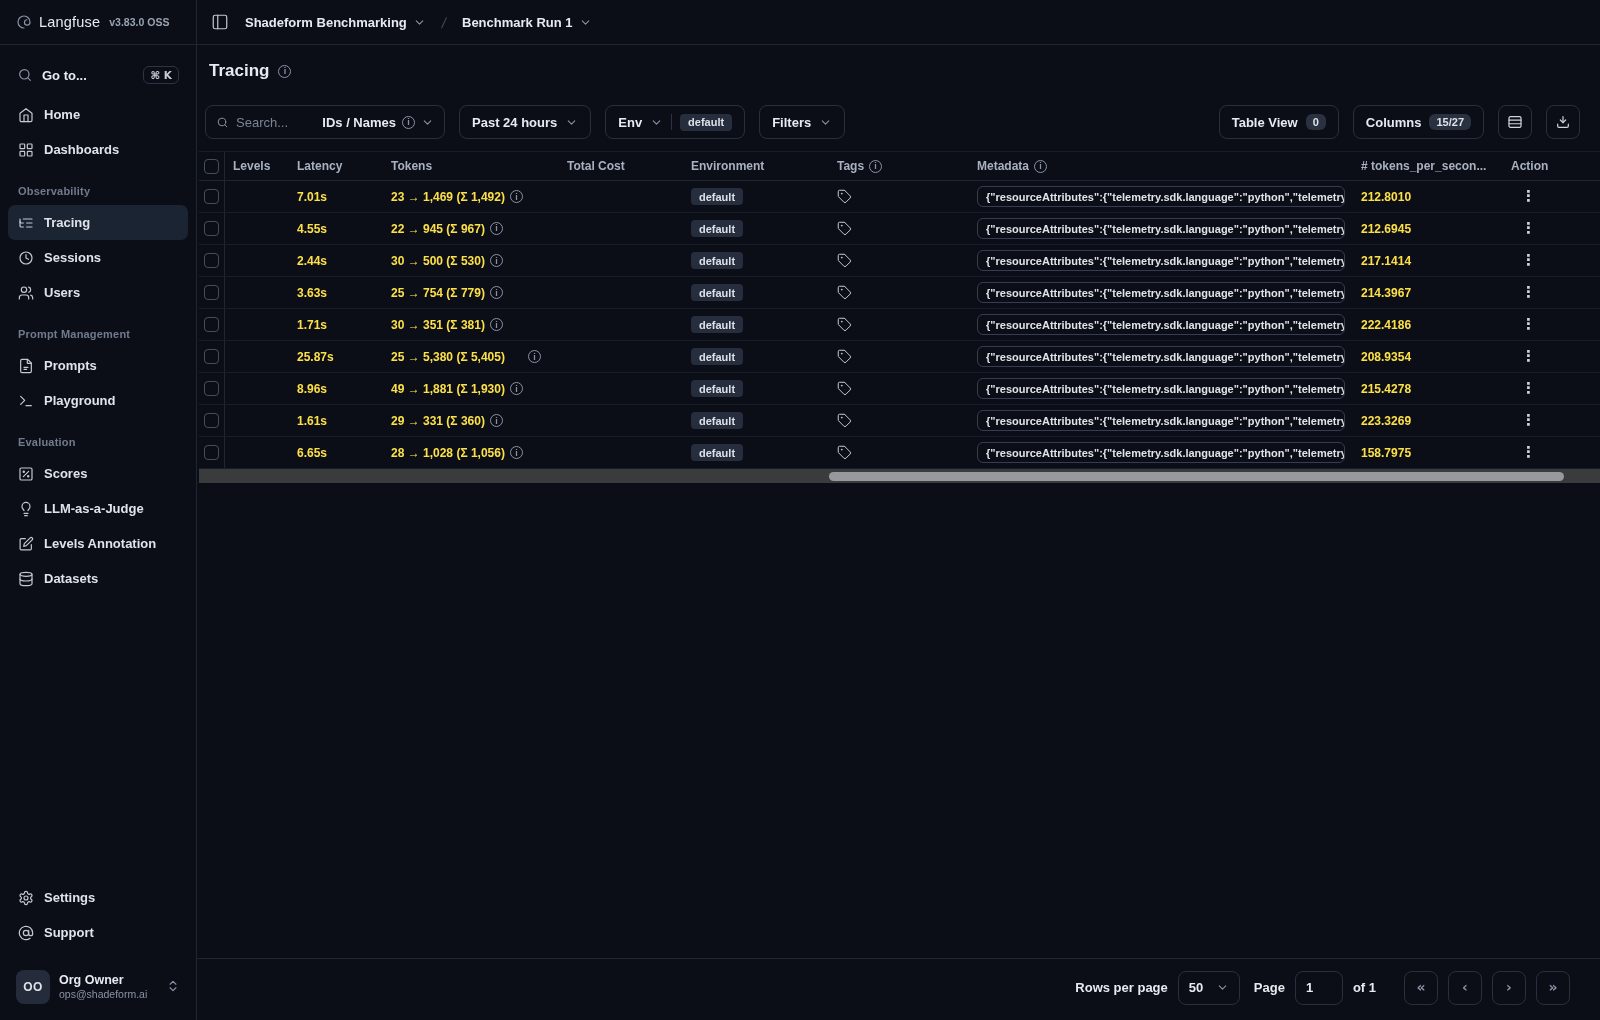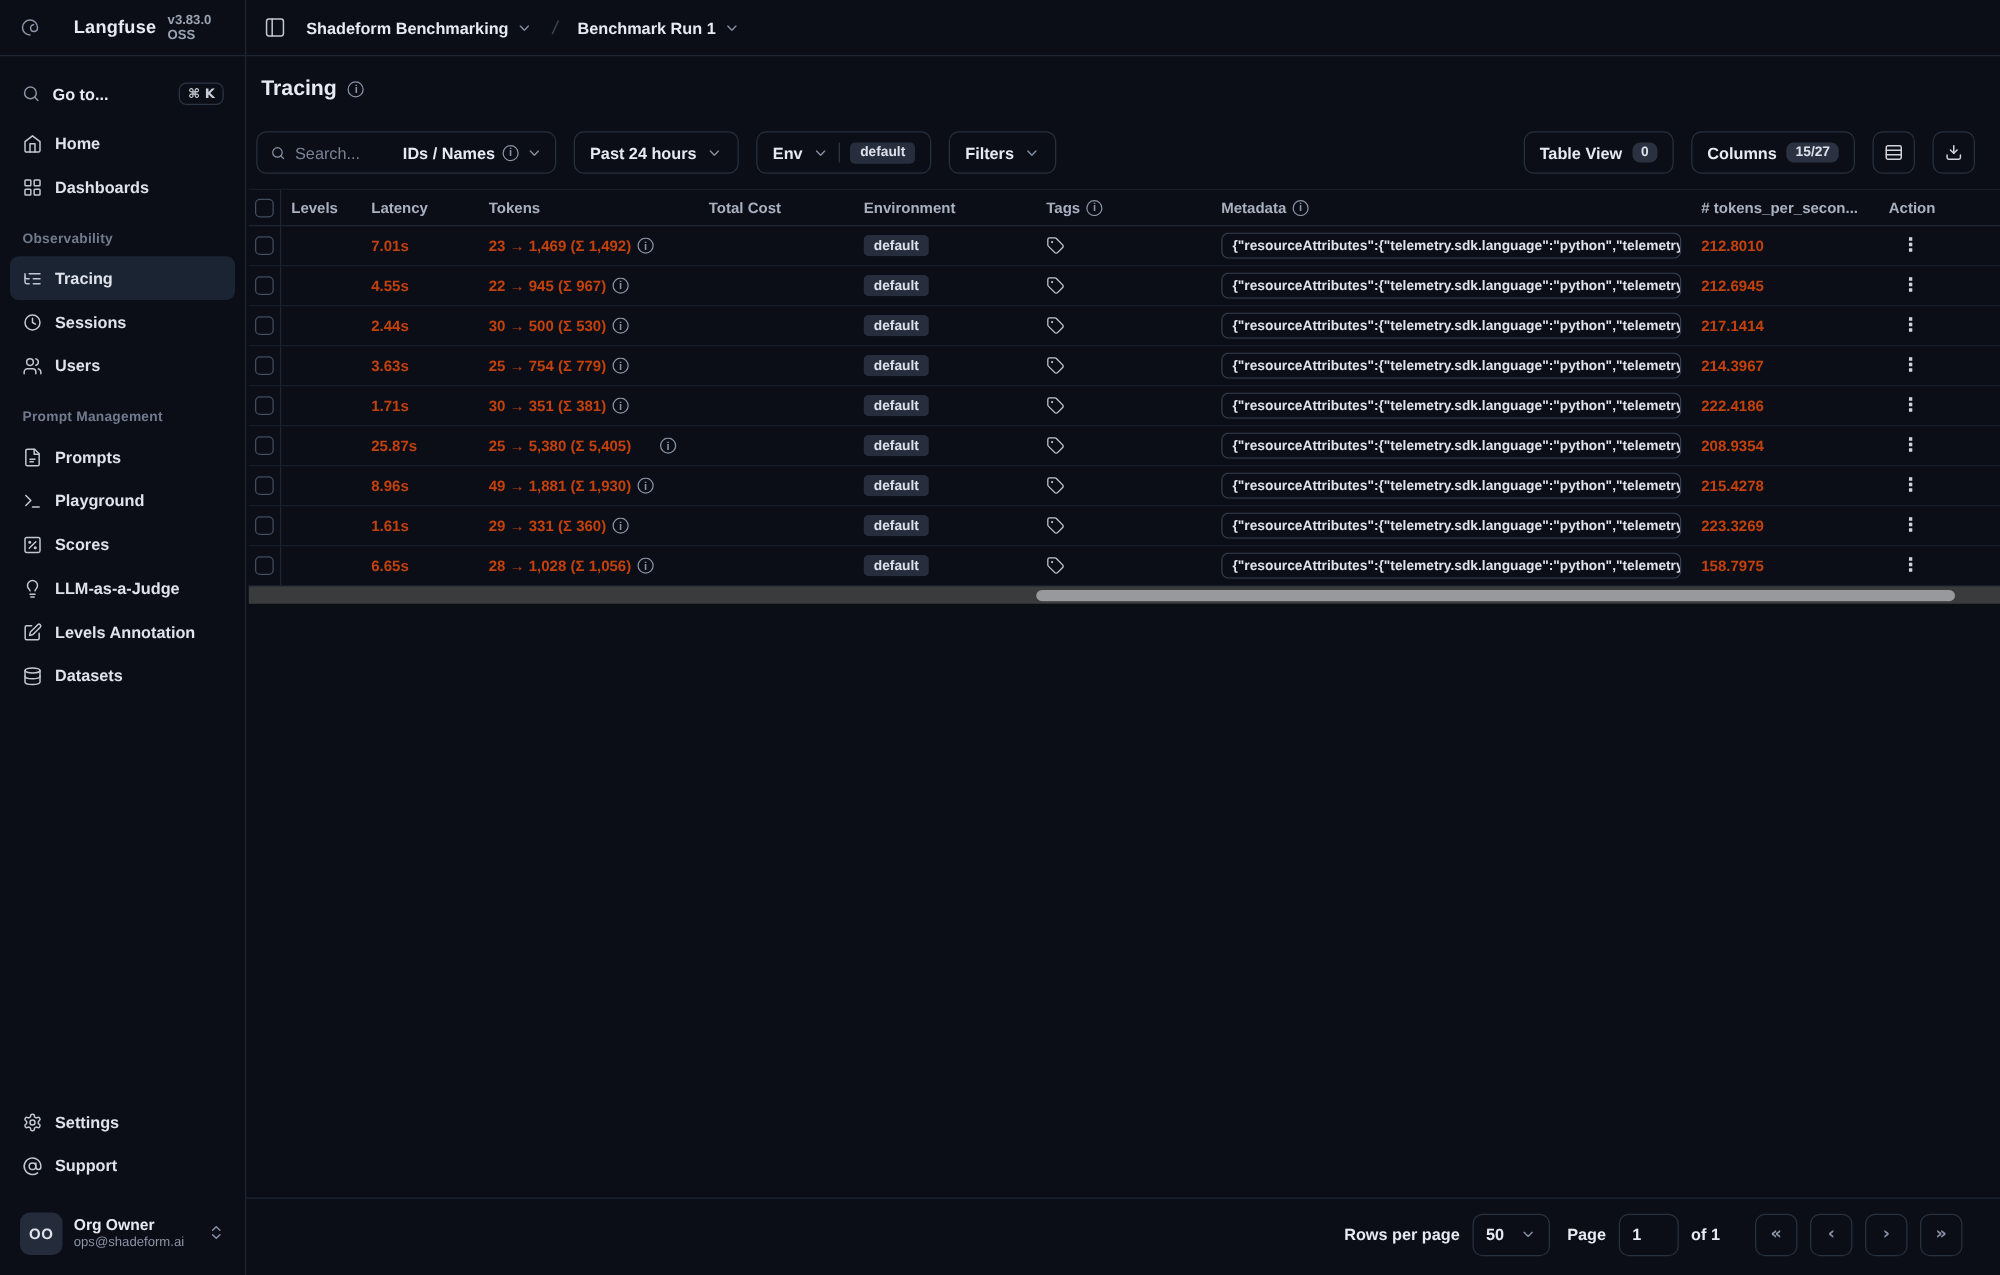--- a/index.html
+++ b/index.html
@@ -17,21 +17,21 @@
   .icn.sm svg{width:13px;height:13px;}
   .info{display:inline-flex;align-items:center;justify-content:center;width:13px;height:13px;
     border:1.2px solid var(--muted);border-radius:50%;font-size:9px;font-weight:700;color:var(--muted);font-style:normal;flex:none;}
   .chev{display:inline-flex;}
   .chev svg{width:13px;height:13px;stroke:var(--muted);fill:none;stroke-width:2;stroke-linecap:round;stroke-linejoin:round;}
 
   
   .sidebar{width:197px;flex:none;height:100%;border-right:1px solid var(--border);display:flex;flex-direction:column;background:var(--bg);}
   .logo-row{height:45px;flex:none;display:flex;align-items:center;gap:7px;padding:0 16px;border-bottom:1px solid var(--border);}
   .logo-row .icn{color:var(--muted);}
-  .logo-text{font-weight:700;font-size:14.5px;letter-spacing:.2px;margin-left:20px;}
+  .logo-text{font-weight:400;font-size:14.5px;letter-spacing:.2px;}
   .version{font-size:10.5px;font-weight:700;color:#9aa3b2;margin-left:2px;}
   .goto{margin:12px 8px 4px;height:36px;display:flex;align-items:center;gap:9px;padding:0 9px;border-radius:7px;cursor:pointer;color:var(--text);}
   .goto .icn{color:var(--muted);}
   .goto-label{font-weight:600;flex:1;}
   .kbd{font-family:"DejaVu Sans",sans-serif;font-size:10.5px;font-weight:700;color:#c7cdd8;
     border:1px solid #2c3546;border-radius:6px;padding:2px 6px;}
   .side-nav{flex:1;overflow:hidden;padding:0 8px;}
   .section-label{font-size:11px;font-weight:700;color:#717b8e;padding:18px 10px 8px;letter-spacing:.2px;}
   .side-item{height:35px;display:flex;align-items:center;gap:10px;padding:0 10px;border-radius:7px;cursor:pointer;font-weight:600;color:#dfe3ea;}
   .side-item .icn{color:#c2c8d4;}
@@ -78,21 +78,21 @@
   .table{flex:none;margin-left:2px;}
   .trow{display:flex;align-items:center;height:32px;border-bottom:1px solid var(--border-soft);}
   .thead{height:30px;border-top:1px solid var(--border-soft);border-bottom:1px solid var(--border);
     display:flex;align-items:center;color:#a9b1c1;font-size:12px;font-weight:600;}
   .cell{flex:none;padding:0 8px;display:flex;align-items:center;gap:5px;overflow:hidden;white-space:nowrap;}
   .c-check{width:26px;justify-content:center;padding:0;align-self:stretch;border-right:1px solid var(--border);}
   .c-levels{width:64px}.c-latency{width:94px}.c-tokens{width:176px}.c-total-cost{width:124px}
   .c-environment{width:146px}.c-tags{width:140px}.c-metadata{width:384px}
   .c-tokens-per-second{width:150px}.c-action{width:96px}
   .checkbox{width:15px;height:15px;border:1.4px solid #434e62;border-radius:4px;cursor:pointer;background:transparent;}
-  .val{font-size:12px;font-weight:600;color:#c2410c;}
+  .val{font-size:12px;font-weight:600;color:#fde047;}
   .tag-icn svg{width:15px;height:15px;stroke:#c3c9d4;stroke-width:1.6;}
   .pill{max-width:100%;border:1px solid var(--pill-border);border-radius:6px;padding:3.5px 8px;
     font-size:11px;font-weight:600;color:#dfe3ea;overflow:hidden;white-space:nowrap;cursor:pointer;}
   .kebab{font-family:"DejaVu Sans",sans-serif;font-size:15px;font-weight:700;color:#cfd4dc;cursor:pointer;line-height:1;letter-spacing:0;}
   .hscroll{position:relative;height:14px;background:var(--track);cursor:pointer;}
   .hthumb{position:absolute;top:2.5px;height:9px;border-radius:5px;background:var(--thumb);left:45%;width:52.4%;cursor:grab;}
 
   
   .fill{flex:1;}
   .bottombar{flex:none;height:62px;border-top:1px solid var(--border);display:flex;align-items:center;
@@ -203,20 +203,21 @@
         </div>
         <div class="side-item">
           <span class="icn">
             <svg viewBox="0 0 24 24">
               <path d="m4 17 6-6-6-6"></path>
               <path d="M12 19h8"></path>
             </svg>
           </span>
           <span>Playground</span>
         </div>
+        <div class="section-label">Evaluation</div>
         <div class="side-item">
           <span class="icn">
             <svg viewBox="0 0 24 24">
               <rect x="3" y="3" width="18" height="18" rx="2"></rect>
               <path d="m16 8-8 8"></path>
               <circle cx="8.7" cy="8.7" r="1"></circle>
               <circle cx="15.3" cy="15.3" r="1"></circle>
             </svg>
           </span>
           <span>Scores</span>

